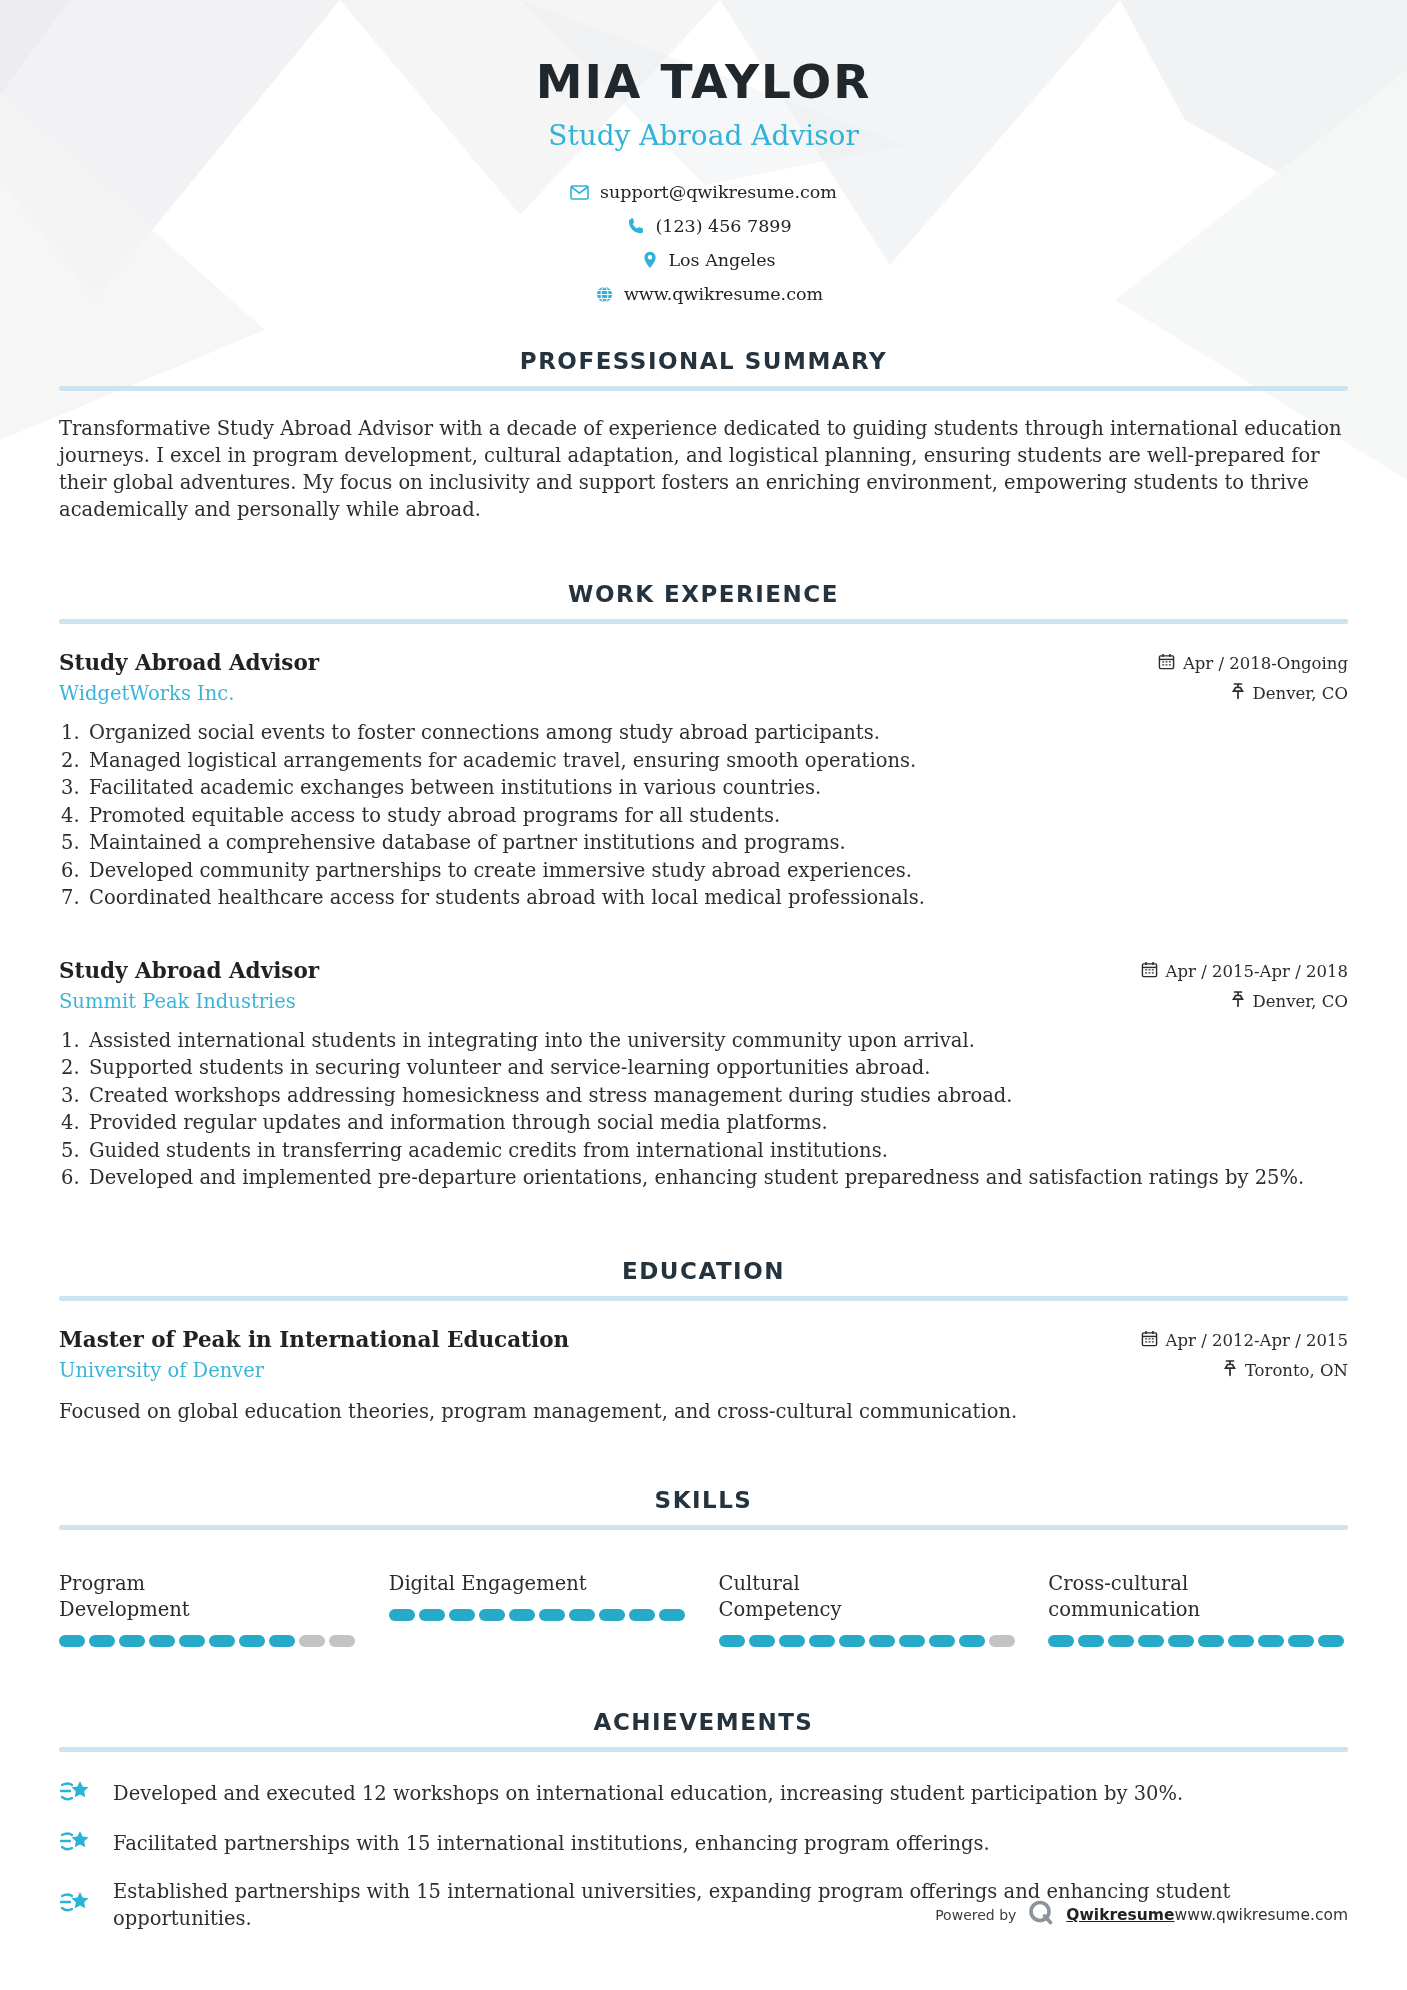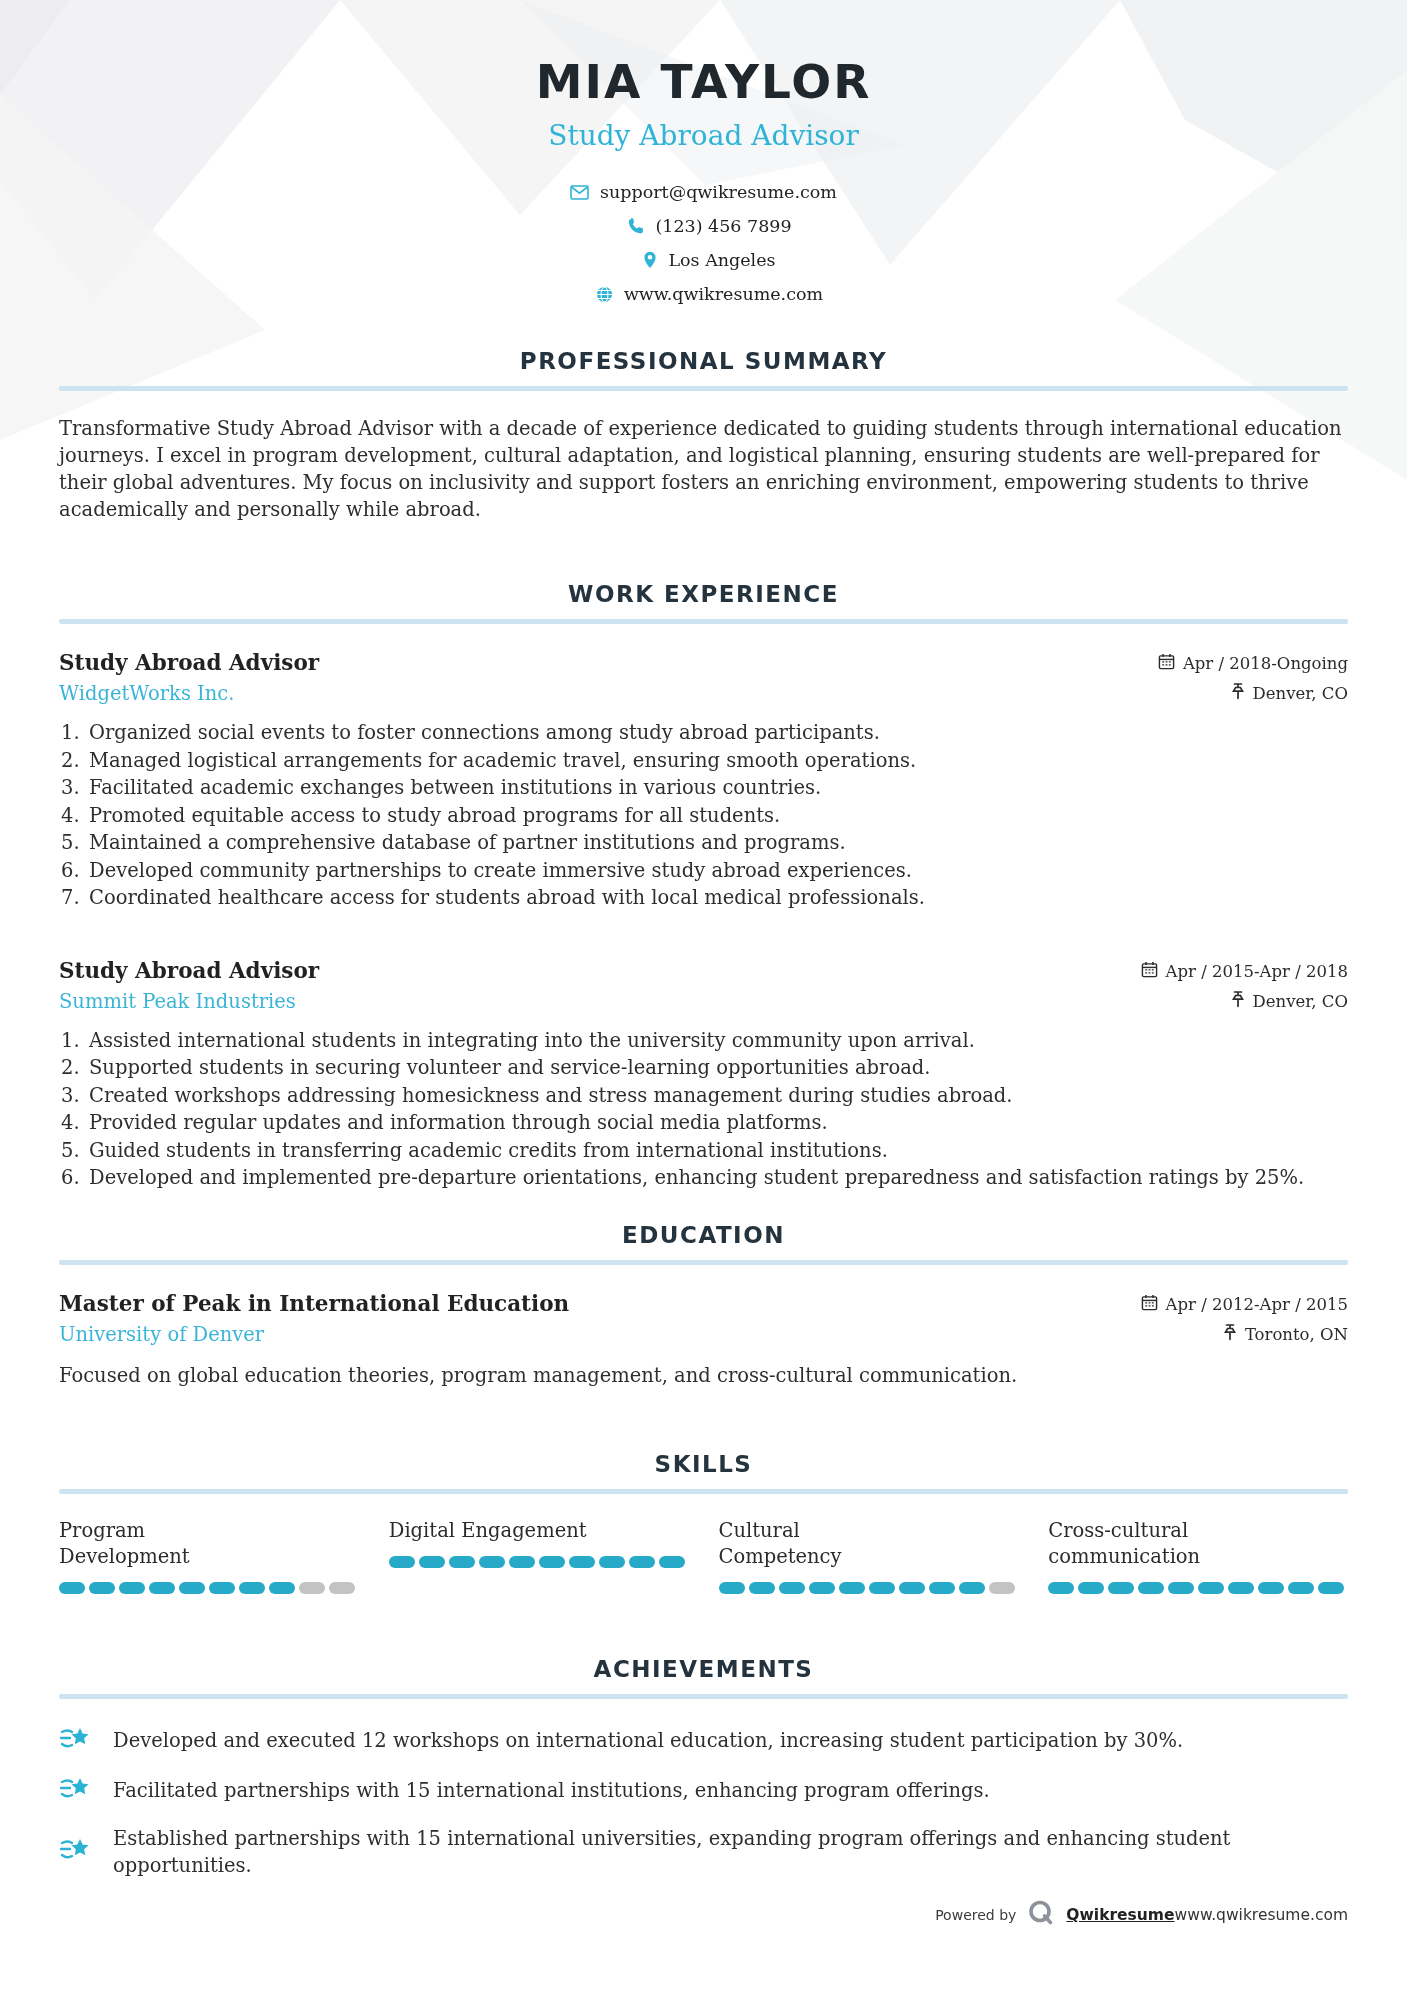--- a/index.html
+++ b/index.html
@@ -54,21 +54,21 @@
     padding-left:30px; position:relative;
   }
   ol.bullets li::before {
     content:counter(item) "."; position:absolute; left:2px; color:#2e2e2e;
   }
   .edu-desc { margin-top:16px; font-size:19.5px; line-height:27px; color:#2e2e2e; }
 
   
   .skills-grid { margin-top:24px; display:flex; gap:30px; }
   .skill-col { flex:1; min-width:0; }
-  .skill-label { font-size:19.5px; color:#2b2b2b; max-width:210px; line-height:26px; }
+  .skill-label { font-size:19.5px; color:#2b2b2b; max-width:210px; line-height:26px;margin-top:17px; }
   .dots { display:flex; gap:4px; margin-top:12px; }
   .dot { width:26px; height:12px; border-radius:6px; background:#c3c3c3; flex-shrink:1; }
   .dot.on { background:#27a9c8; }
 
   
   .ach-list { margin-top:26px; display:flex; flex-direction:column; gap:18px; }
   .ach-item { display:flex; align-items:center; gap:22px; }
   .ach-text { font-size:19.5px; line-height:27px; color:#2e2e2e; }
 
   
@@ -222,21 +222,21 @@
         <li>Assisted international students in integrating into the university community upon arrival.</li>
         <li>Supported students in securing volunteer and service-learning opportunities abroad.</li>
         <li>Created workshops addressing homesickness and stress management during studies abroad.</li>
         <li>Provided regular updates and information through social media platforms.</li>
         <li>Guided students in transferring academic credits from international institutions.</li>
         <li>Developed and implemented pre-departure orientations, enhancing student preparedness and satisfaction ratings by 25%.</li>
       </ol>
     </div>
   </div>
 
-  <div class="section" style="margin-top:30px;">
+  <div class="section" style="margin-top:66px;">
     <div class="section-heading">EDUCATION</div>
     <div class="divider"></div>
 
     <div class="entry">
       <div class="entry-head">
         <div>
           <div class="entry-title">Master of Peak in International Education</div>
           <div class="entry-company">University of Denver</div>
         </div>
         <div class="entry-meta">

